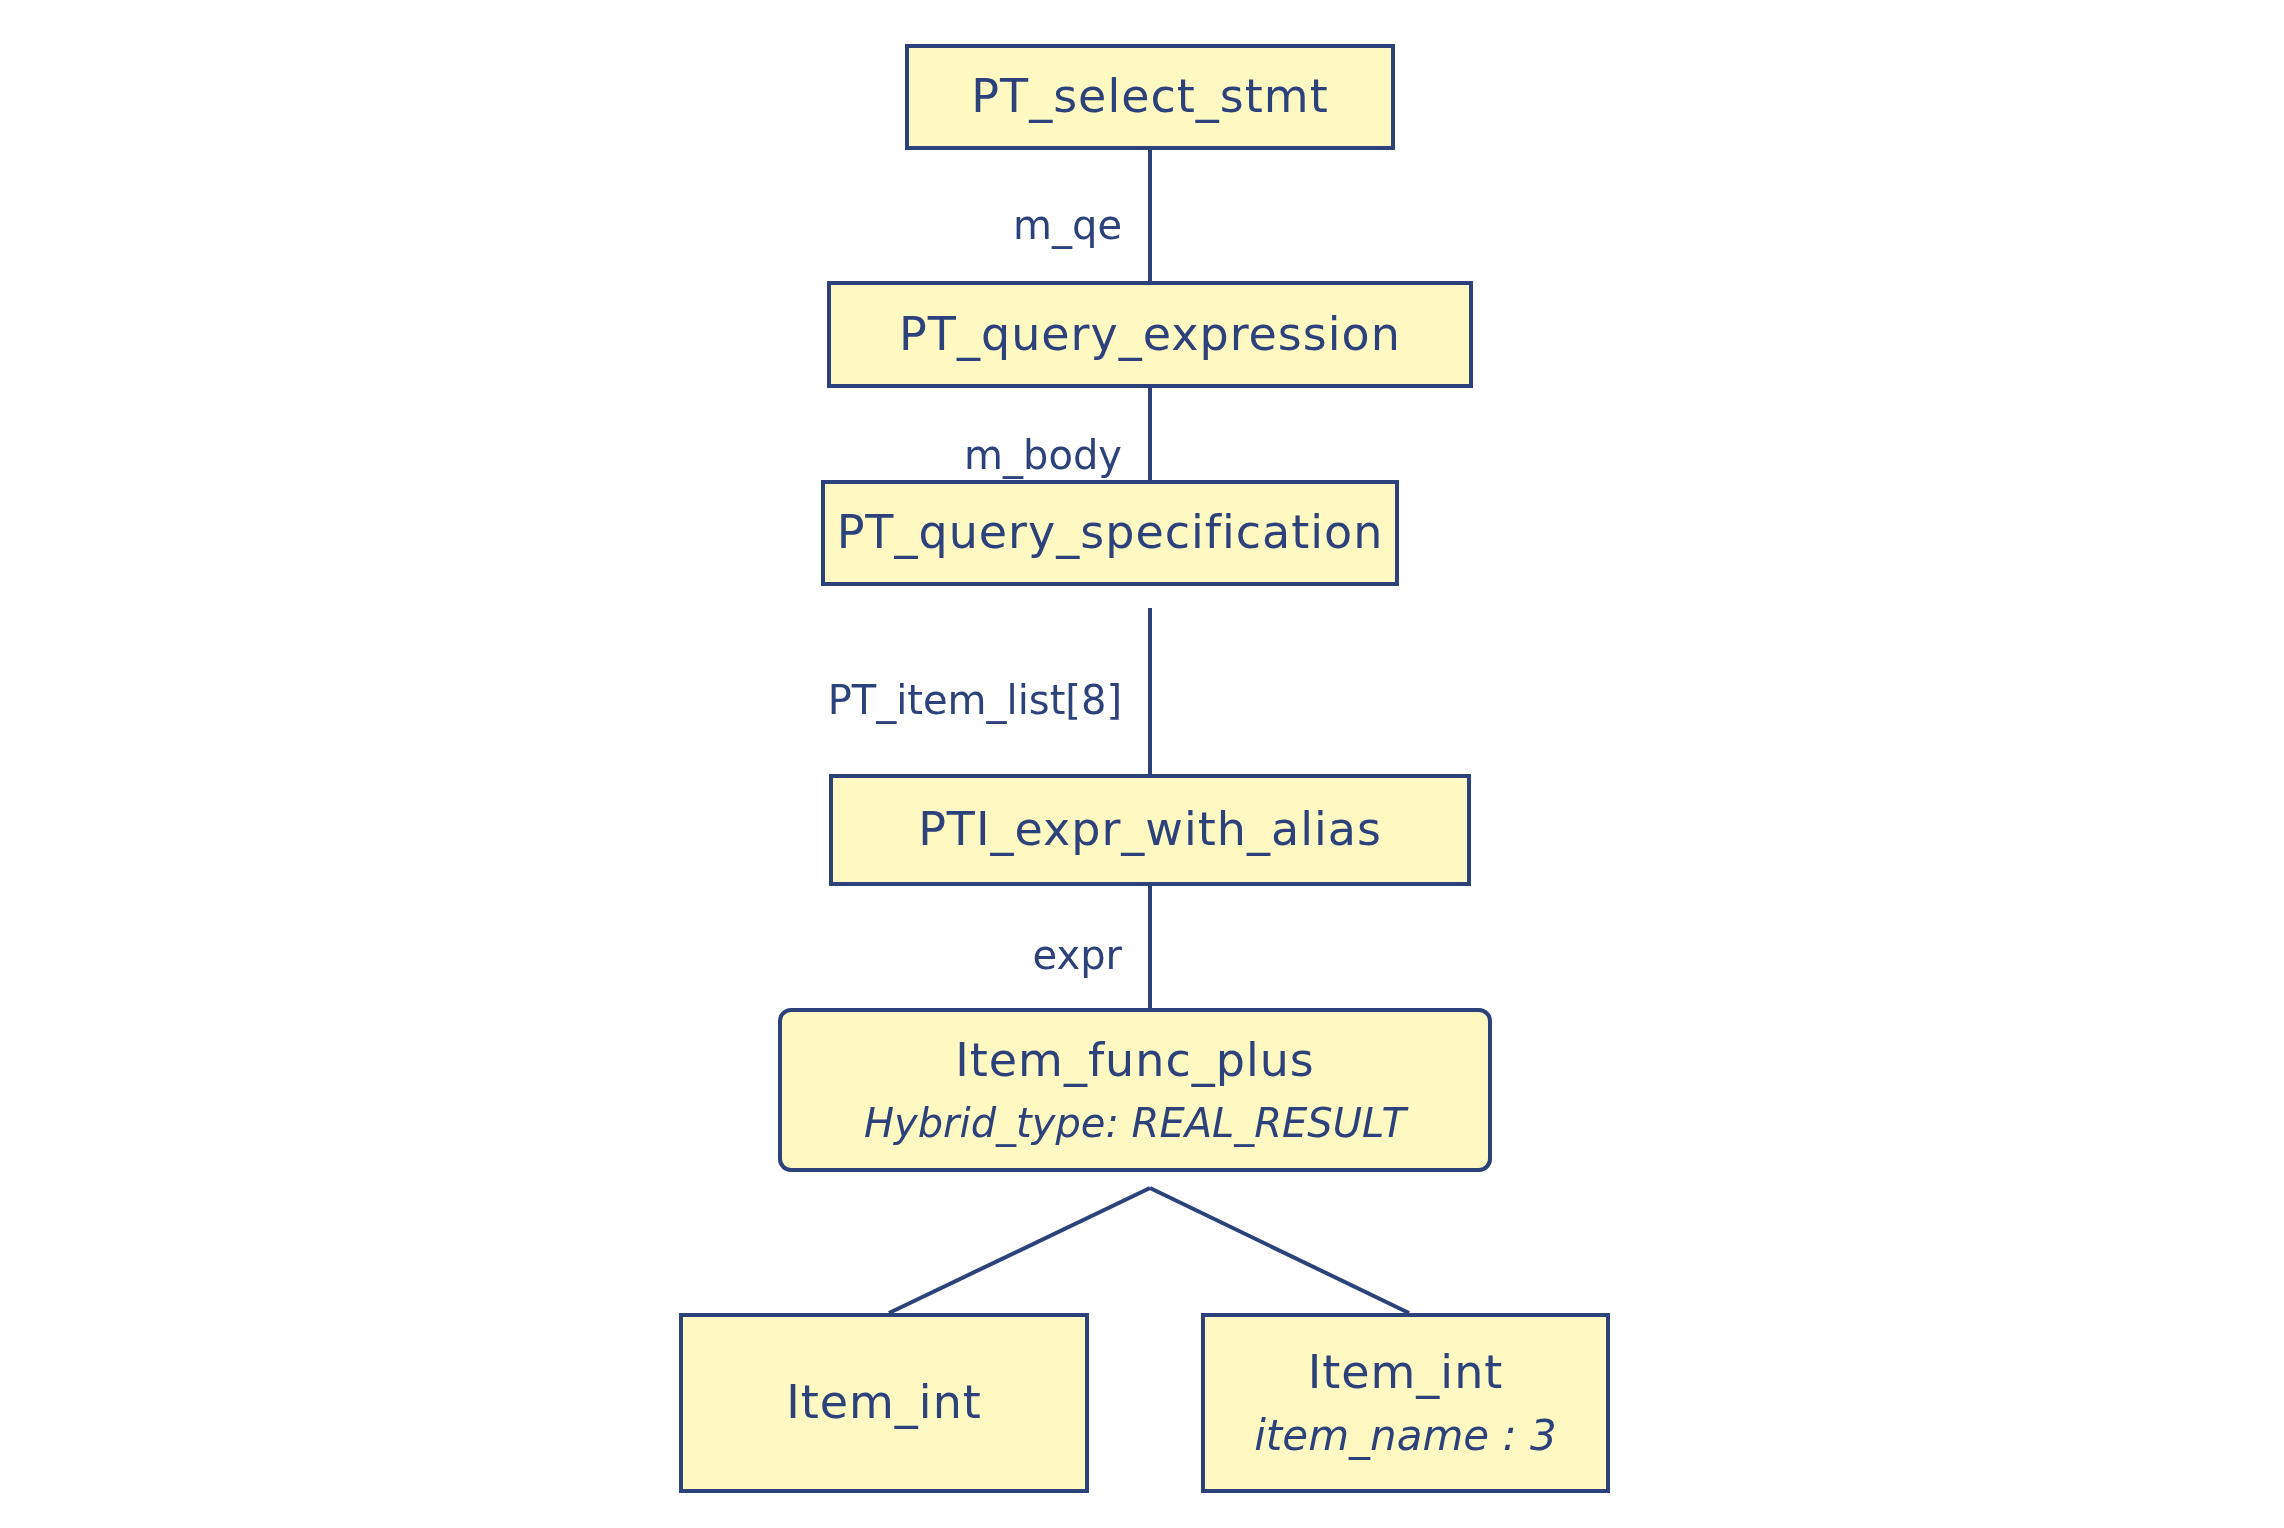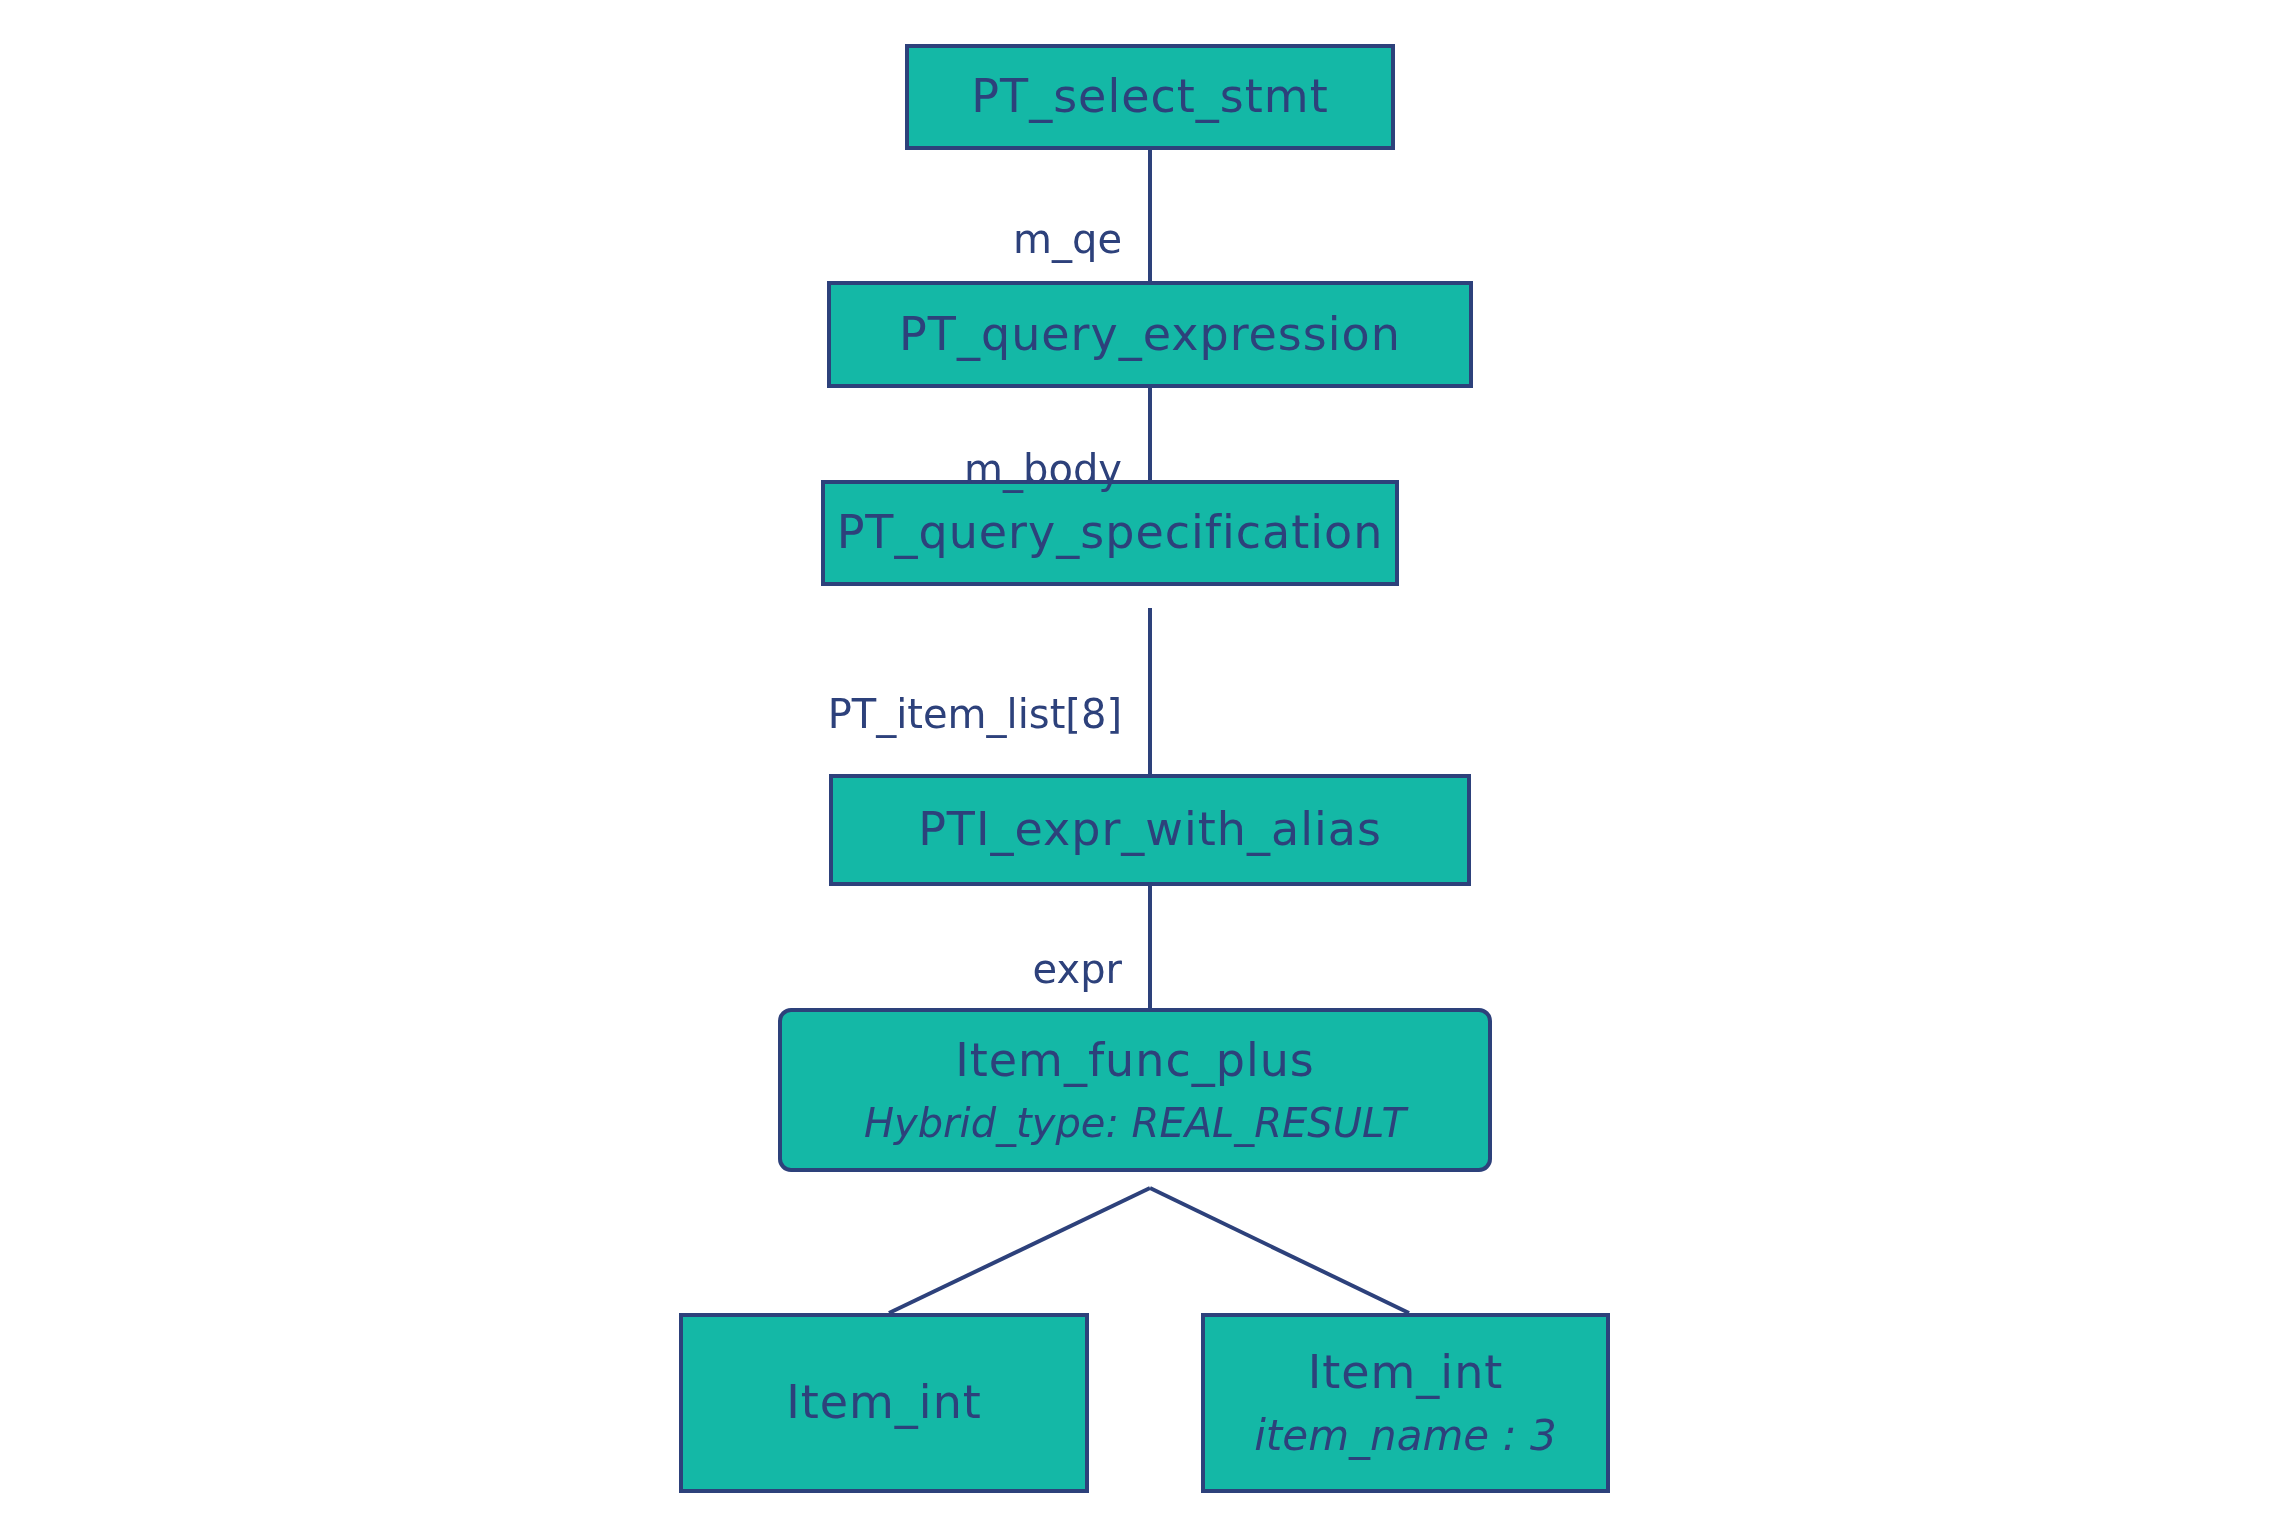--- a/index.html
+++ b/index.html
@@ -24,21 +24,21 @@
   }
   svg.edges line {
     stroke: #2d417b;
     stroke-width: 4;
     fill: none;
   }
   .node {
     position: absolute;
     box-sizing: border-box;
     border: 4px solid #2d417b;
-    background: #14b8a6;
+    background: #fef9c3;
     display: flex;
     flex-direction: column;
     align-items: center;
     justify-content: center;
     text-align: center;
     line-height: 1.25;
   }
   .node .title {
     font-size: 46px;
     letter-spacing: 1px;
@@ -61,21 +61,20 @@
   #n-int2     { left: 679px;  top: 1313px; width: 410px; height: 180px; }
   #n-int3     { left: 1201px; top: 1313px; width: 409px; height: 180px; }
 
   .edge-label {
     position: absolute;
     right: 1162px;            
     transform: translateY(-50%);
     font-size: 40px;
     white-space: nowrap;
     text-align: right;
-    margin-top: 14px;
   }
   #el-mqe   { top: 225px; }
   #el-mbody { top: 455px; }
   #el-ilist { top: 700px; }
   #el-expr  { top: 955px; }
 </style>
 </head>
 <body>
 
 <div class="canvas">

